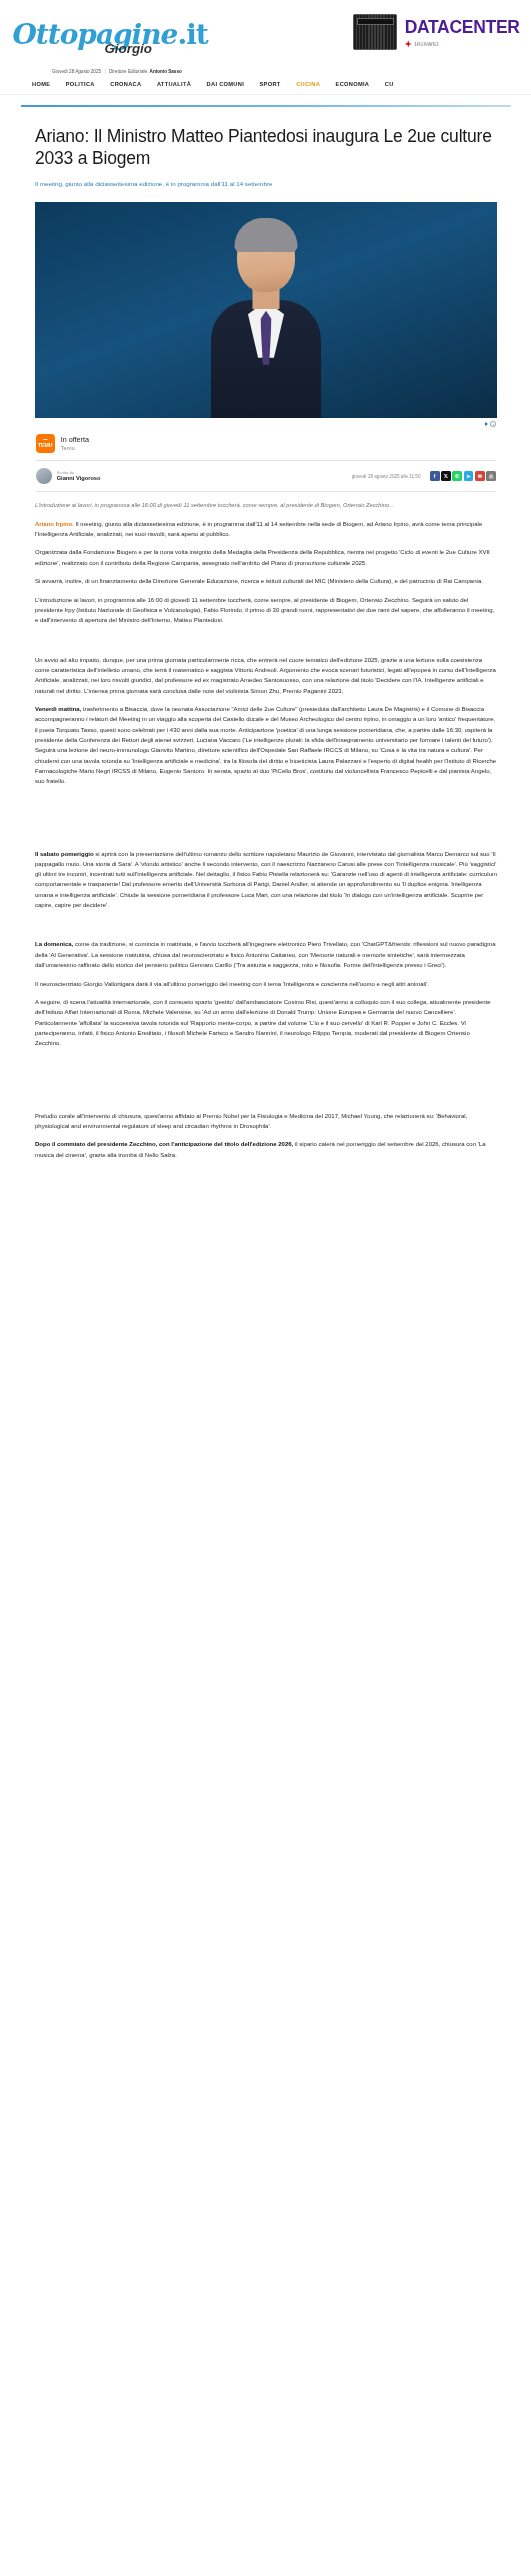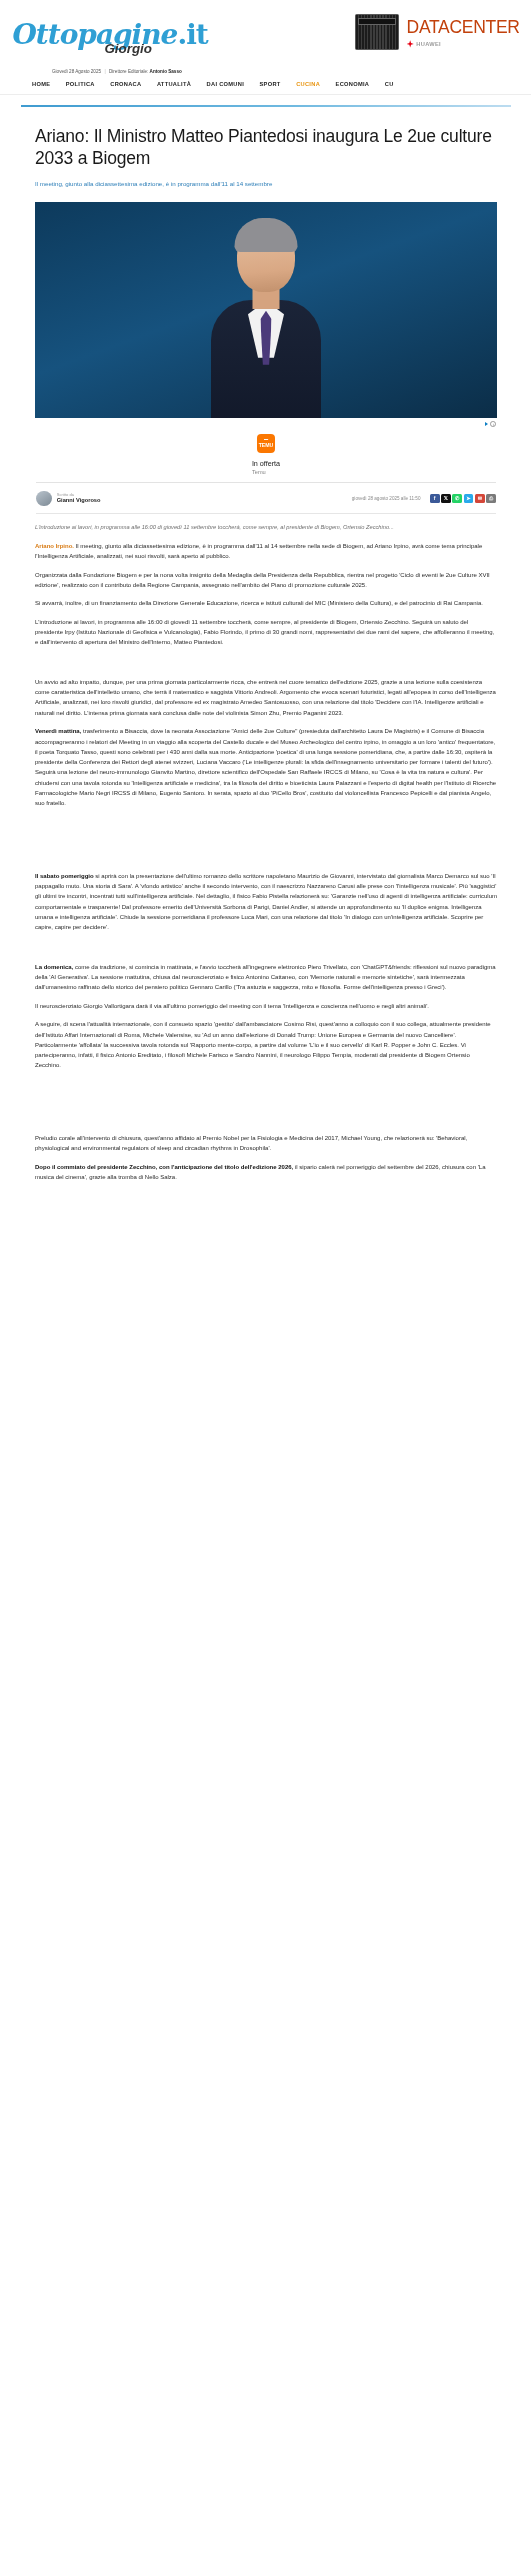--- a/index.html
+++ b/index.html
@@ -36,21 +36,21 @@
     border:1px solid #5a5a5a; border-radius:1.5px;
     background-image:repeating-linear-gradient(90deg,#1c1c1c 0 1.5px,#3d3d3d 1.5px 3.1px);
     position:relative;
   }
   .rack:before {
     content:""; position:absolute; left:2.1px; right:2.1px; top:2.6px; height:4.6px;
     background:#111; border:0.5px solid #666;
   }
   .dc-text {
     font-family:"Liberation Sans", sans-serif;
-    font-size:17.5px; font-weight:400; color:#c2410c; letter-spacing:-0.3px;text-align:right;
+    font-size:17.5px; font-weight:700; color:#4c1d95; letter-spacing:-0.3px;text-align:right;
   }
   .dc-sub { display:flex; align-items:center; gap:2.6px; margin-top:2.1px; }
   .hw-flower { width:7.2px; height:7.2px; background:#e60012;
     clip-path:polygon(50% 0,62% 38%,100% 50%,62% 62%,50% 100%,38% 62%,0 50%,38% 38%); }
   .hw-text { font-size:5.7px; font-weight:700; color:#9b9b9b; letter-spacing:0.3px; }
 
   
   .dateline {
     font-size:4.6px; color:#555; padding:2.1px 0 0 52px;
     font-family:"Liberation Sans", sans-serif;
@@ -124,21 +124,21 @@
   }
   .ad-label {
     display:flex; align-items:center; justify-content:space-between;
     padding:3.1px 1px 0 1px;
   }
   .ad-choice { font-size:4.6px; color:#777; display:flex; align-items:center; gap:2.1px; }
   .tri { width:0;height:0;border-left:3.6px solid #0b7ec4;border-top:2.6px solid transparent;border-bottom:2.6px solid transparent; }
   .ad-i { width:5.7px;height:5.7px;border:0.5px solid #9a9a9a;border-radius:50%;
     font-size:4.1px;line-height:5.2px;text-align:center;color:#777; }
 
-  .ad-promo { display:flex; align-items:center; gap:6.2px; padding:7.2px 1px 6.2px 1px;flex-direction:column; }
+  .ad-promo { display:flex; align-items:center; gap:6.2px; padding:7.2px 1px 6.2px 1px; }
   .temu-badge {
     width:18.5px;height:18.5px;background:#fb7701;border-radius:4.1px;color:#fff;
     font-size:5.2px;font-weight:800;display:flex;flex-direction:column;
     align-items:center;justify-content:center;line-height:1.05;
   }
   .temu-badge .gl { font-size:4.1px; letter-spacing:-0.5px; }
   .ad-promo-title { font-size:7.2px; color:#1a1a1a; }
   .ad-promo-sub { font-size:5.7px; color:#888; margin-top:1px; }
   .ad-sep { height:0.5px; background:#e3e3e3; margin:1px 1px 0 1px; }
 

